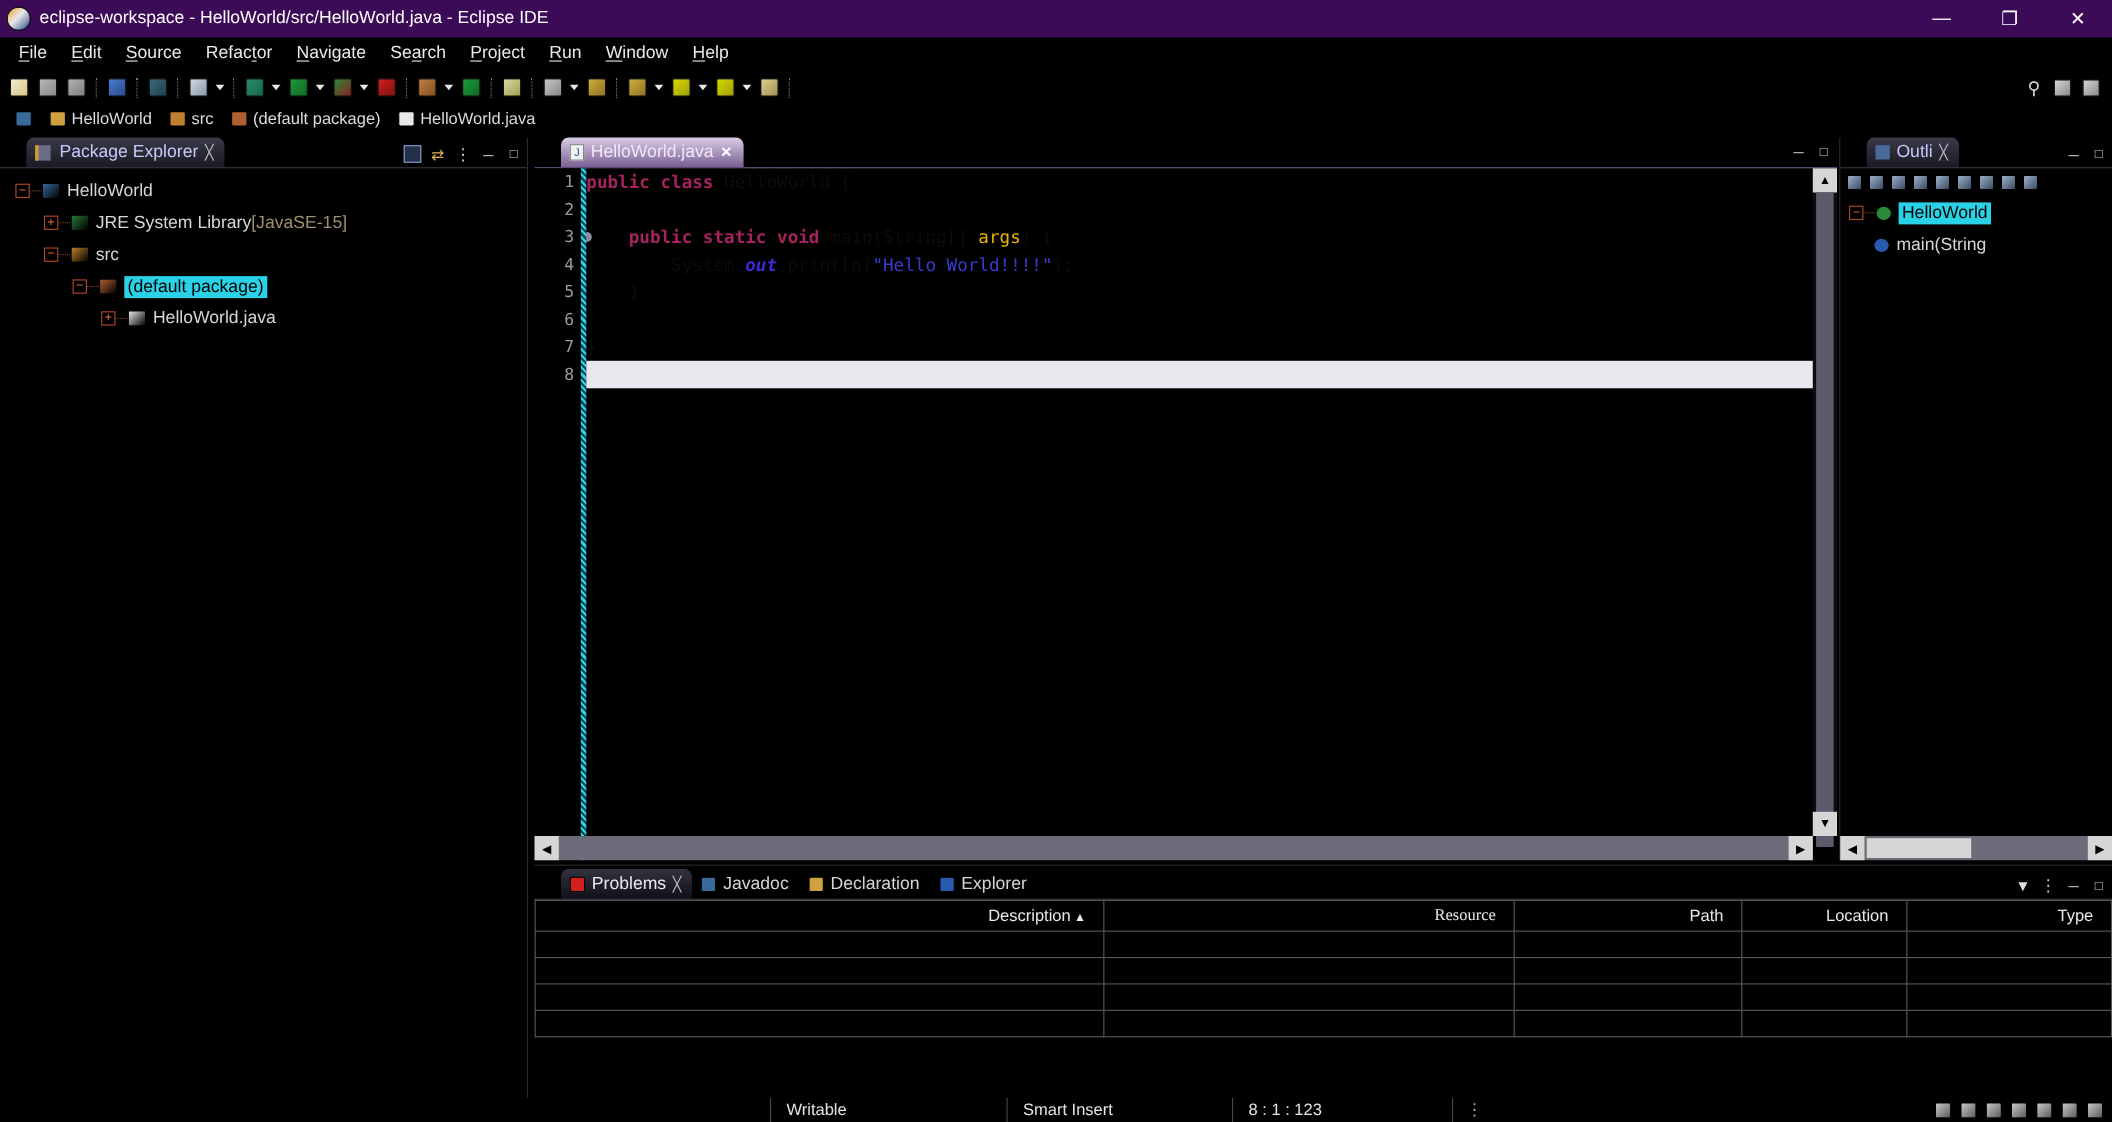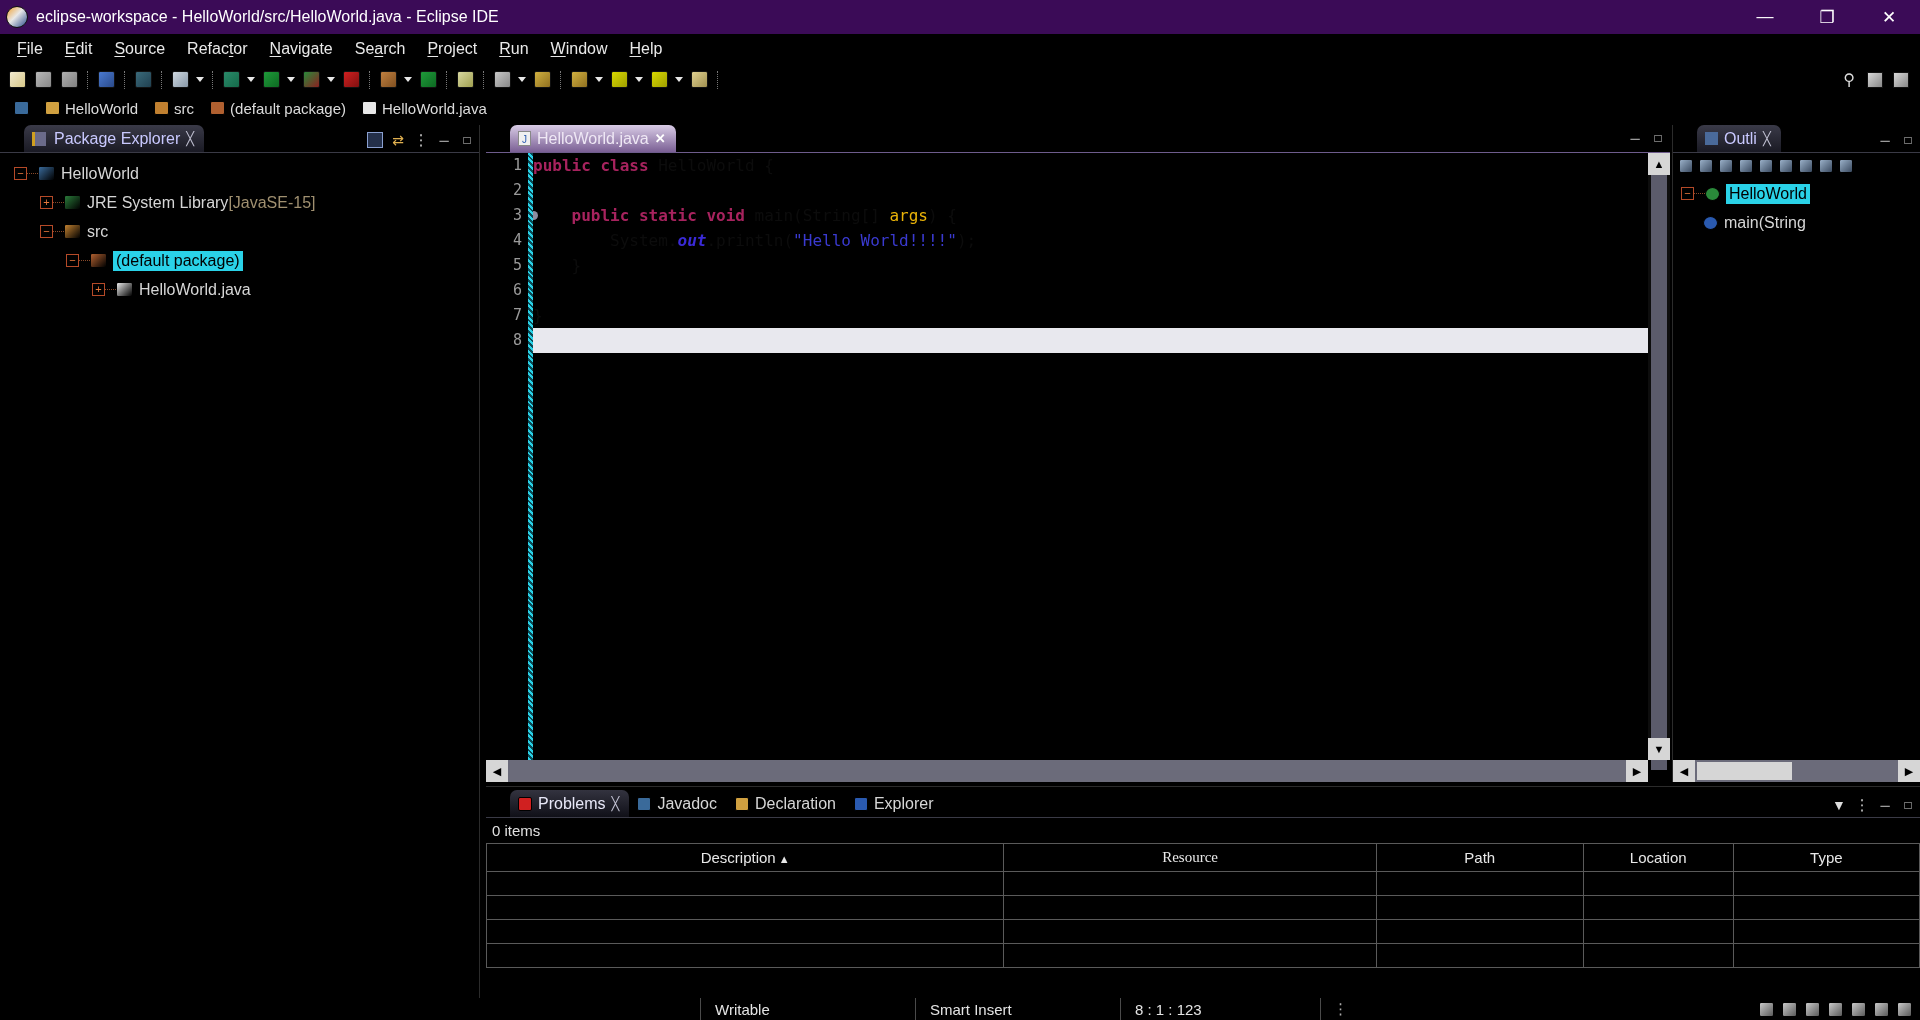--- a/index.html
+++ b/index.html
@@ -93,21 +93,21 @@
             border-left:1px solid #2b2b2b;}
   .ol-body{ position:absolute; top:27px;left:0;right:0;bottom:0;border-top:1px solid #3a3a46; }
   .oltoolbar{ height:26px; display:flex; align-items:center; gap:6px; padding-left:6px; }
 
   
   .bottom{ position:absolute; left:486px; right:0; bottom:0; height:212px; background:#000;
            border-top:1px solid #2b2b2b;}
   .bt-body{ position:absolute; top:30px;left:0;right:0;bottom:0; border-top:1px solid #3a3a46; }
   .items-count{ padding:4px 6px; font-size:15px; color:#e0e0e0; }
   .ptable{ width:100%; border-collapse:collapse; font-size:15px; }
-  .ptable th{ background:#000; border:1px solid #5a5a5a; text-align:center; padding:4px 16px;
+  .ptable th{ background:#000; border:1px solid #5a5a5a; text-align:right; padding:4px 16px;
               font-weight:normal; color:#e8e8e8; height:28px; }
   .ptable td{ border:1px solid #5a5a5a; height:24px; }
 
   
   .statusbar{ position:absolute; left:0;right:0;bottom:0;height:22px;background:#000;
               display:flex; align-items:center; font-size:15px; color:#e4e4e4; }
   .sb-cell{ padding:0 14px; height:22px; display:flex;align-items:center;
             border-left:1px solid #4a4a4a; }
   .sb-right{ margin-left:auto; display:flex; align-items:center; gap:8px; padding-right:8px; }
   .sb-ico{ width:15px;height:15px;display:inline-block; }
@@ -413,21 +413,20 @@
           <span>Explorer</span>
         </div>
         <div class="panel-tools">
         <span class="ptool" style="color:#ddd;font-size:14px;">▼</span>
         <span class="ptool" style="color:#ccc;font-size:15px;">⋮</span>
         <span class="ptool" style="color:#ccc;font-size:13px;">─</span>
         <span class="ptool" style="color:#ccc;font-size:12px;">□</span>
       </div>
     </div>
     <div class="bt-body">
-      <div class="items-count">0 items</div>
       <table class="ptable">
         <thead>
             <tr id="probhead">
               <th style="width: 500px;"><span>Description</span><span style="font-size: 11px;"> ▲</span></th>
               <th style="width: 360px; font-family: Liberation Serif, serif;"><span>Resource</span></th>
               <th style="width: 200px;"><span>Path</span></th>
               <th style="width: 145px;"><span>Location</span></th>
               <th style="width: 180px;"><span>Type</span></th>
             </tr>
           </thead>

